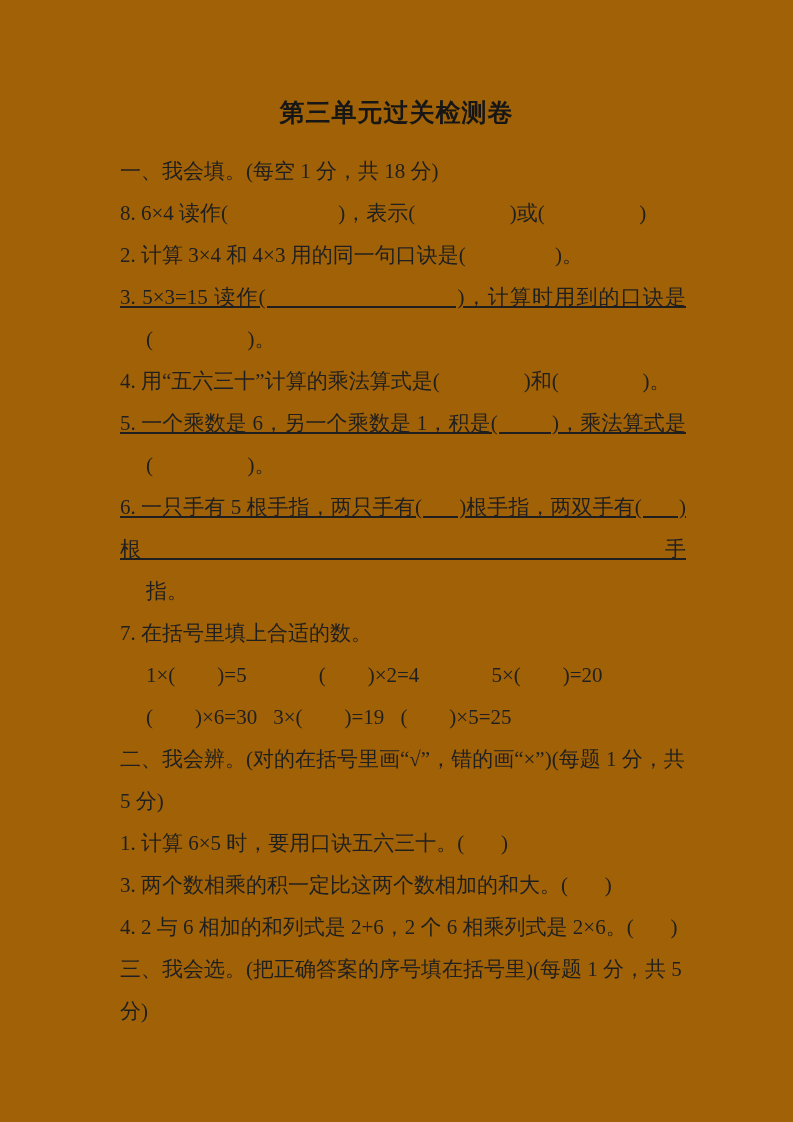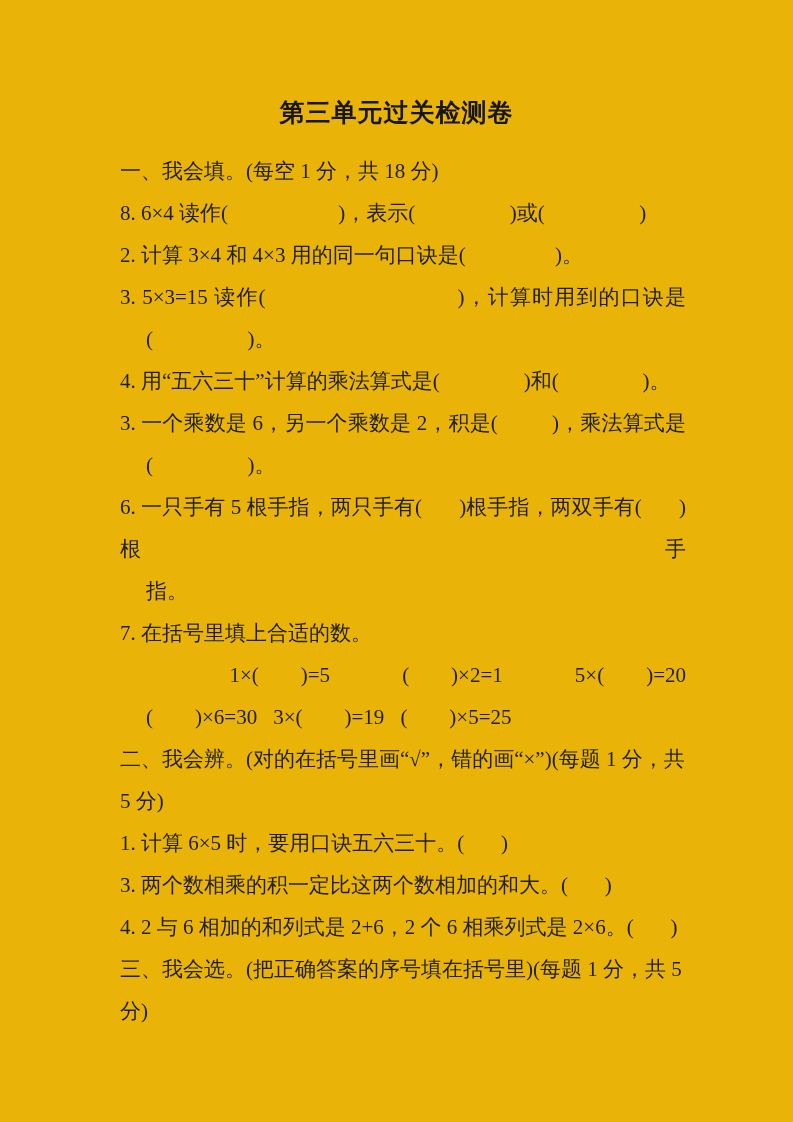--- a/index.html
+++ b/index.html
@@ -1,21 +1,21 @@
 <!DOCTYPE html>
 <html><head>
 <meta charset="utf-8">
 <style>
   * { margin: 0; padding: 0; box-sizing: border-box; }
   html, body { background: #ffffff; }
   .page {
     position: relative;
     width: 793px;
     height: 1122px;
-    background: #eab308;
+    background: #a16207;
     overflow: hidden;
     font-family: "Liberation Serif", "DejaVu Serif", serif;
     color: #1f1f1f;
   }
   .title {
     position: absolute;
     top: 96px;
     left: 0;
     width: 100%;
     text-align: center;
@@ -35,54 +35,55 @@
   .line {
     line-height: 42px;
     min-height: 42px;
     white-space: pre-wrap;
     text-align: left;
   }
   .indent { padding-left: 26px; }
   .justify {
     text-align: justify;
     text-align-last: justify;
+    text-decoration: underline;
   }
   .eq-row {
     display: flex;
     padding-left: 26px;
     white-space: pre;
   }
-  .eq-row-1 { column-gap: 72px; justify-content: flex-end; }
+  .eq-row-1 { column-gap: 72px; }
   .eq-row-2 { column-gap: 16px; }
   .eq-row span { white-space: pre; }
 </style>
 </head>
 <body>
 
 <div class="page">
 
   <div class="title">第三单元过关检测卷</div>
 
   <div class="content">
 
     <div class="line">一、我会填。(每空 1 分，共 18 分)</div>
     <div class="line">8. 6×4 读作(                     )，表示(                  )或(                  )</div>
     <div class="line">2. 计算 3×4 和 4×3 用的同一句口诀是(                 )。</div>
     <div class="line justify">3. 5×3=15 读作(                              )，计算时用到的口诀是</div>
     <div class="line indent">(                  )。</div>
     <div class="line">4. 用“五六三十”计算的乘法算式是(                )和(                )。</div>
-    <div class="line justify">3. 一个乘数是 6，另一个乘数是 2，积是(          )，乘法算式是</div>
+    <div class="line justify">5. 一个乘数是 6，另一个乘数是 1，积是(          )，乘法算式是</div>
     <div class="line indent">(                  )。</div>
     <div class="line justify">6. 一只手有 5 根手指，两只手有(       )根手指，两双手有(       )根手</div>
     <div class="line indent">指。</div>
     <div class="line">7. 在括号里填上合适的数。</div>
 
     <div class="line eq-row eq-row-1">
       <span>1×(        )=5</span>
-      <span>(        )×2=1</span>
+      <span>(        )×2=4</span>
       <span>5×(        )=20</span>
     </div>
     <div class="line eq-row eq-row-2">
       <span>(        )×6=30</span>
       <span>3×(        )=19</span>
       <span>(        )×5=25</span>
     </div>
 
     <div class="line">二、我会辨。(对的在括号里画“√”，错的画“×”)(每题 1 分，共 5 分)</div>
     <div class="line">1. 计算 6×5 时，要用口诀五六三十。(       )</div>

